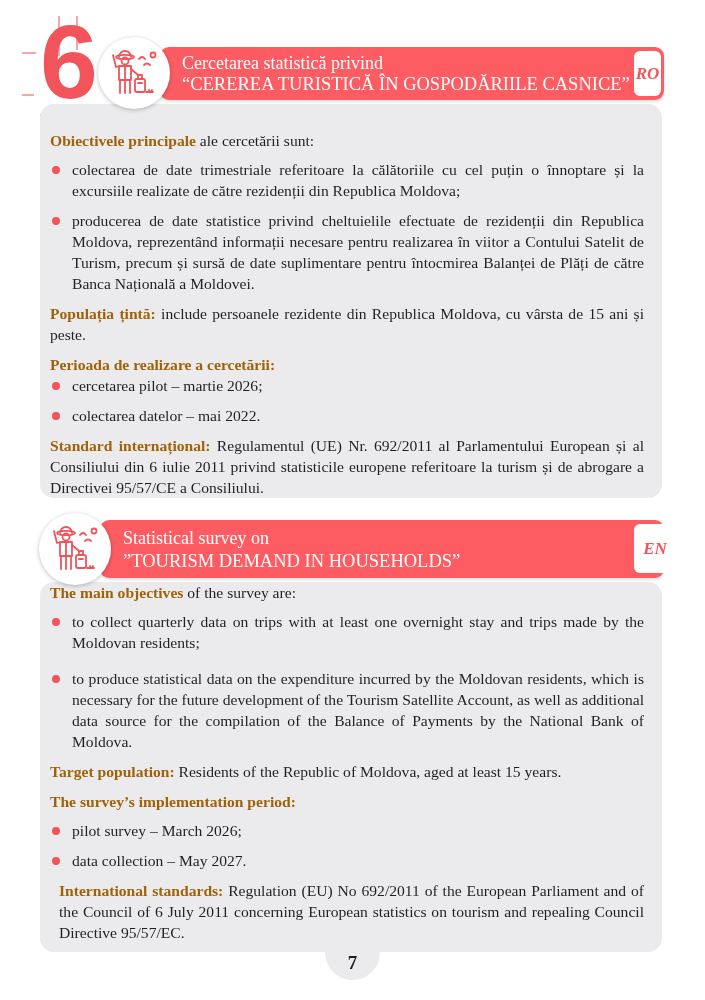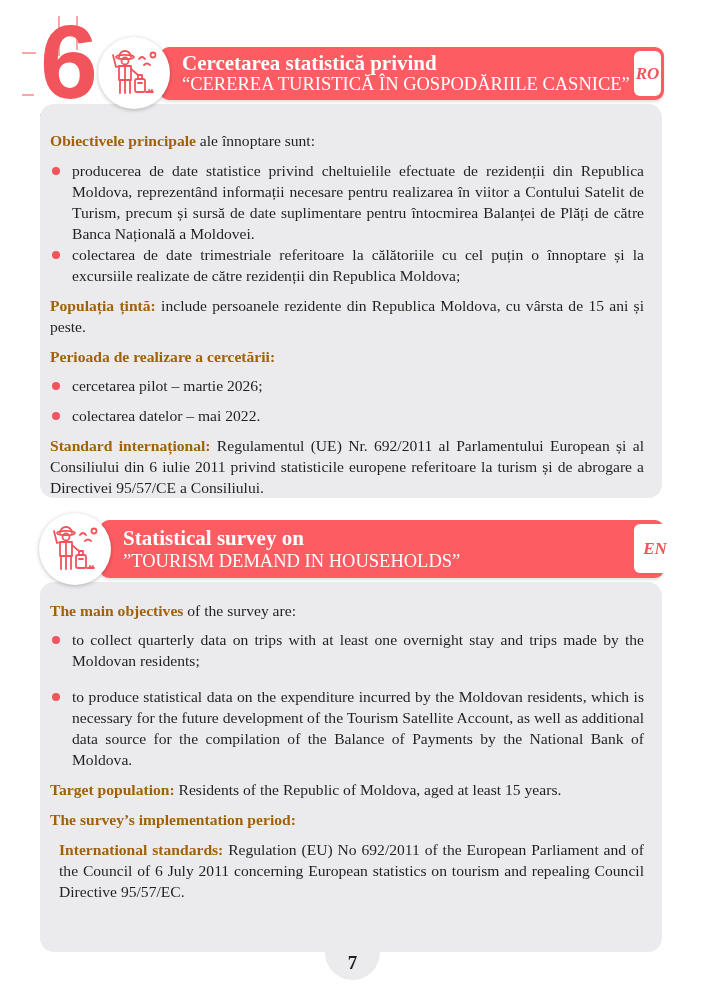--- a/index.html
+++ b/index.html
@@ -17,21 +17,21 @@
   
   .icon-circle {
     position: absolute; width: 72px; height: 72px; border-radius: 50%; background: #ffffff;
     box-shadow: 0 1px 4px rgba(0,0,0,0.25); z-index: 3; display: flex; align-items: center; justify-content: center;
   }
   
   .banner {
     position: absolute; background: #fd5c63; border-radius: 9px; z-index: 2; color: #ffffff;
     box-shadow: 0 2px 3px rgba(0,0,0,0.12);
   }
-  .banner .btitle { position: absolute; left: 0; font-weight: bold; font-size: 21px; line-height: 20px; white-space: nowrap; }
+  .banner .btitle { position: absolute; left: 0; font-weight: normal; font-size: 18px; line-height: 20px; white-space: nowrap; }
   .banner .bsub { position: absolute; left: 0; font-size: 18.5px; line-height: 20px; white-space: nowrap; }
   .lang-tag {
     position: absolute; background: #ffffff; border-radius: 6px; color: #f2545b; font-style: italic; font-weight: bold;
     font-size: 17px; display: flex; align-items: center; justify-content: center;
   }
   
   .card {
     position: absolute; left: 40px; width: 622px; background: #ebebed; border-radius: 14px; z-index: 1;
     box-sizing: border-box; padding: 0 18px 0 10px;
   }
@@ -79,28 +79,28 @@
     <path d="M36 18 Q39 15 42 18"></path>
   </svg>
 </div>
 <div class="banner" style="left:160px;top:47px;width:504px;height:53px;">
   <div class="btitle" style="left:22px;top:6px;">Cercetarea statistică privind</div>
   <div class="bsub" style="left:22px;top:27px;">“CEREREA TURISTICĂ ÎN GOSPODĂRIILE CASNICE”</div>
   <div class="lang-tag" style="left:474px;top:4px;width:27px;height:45px;">RO</div>
 </div>
 
 <div class="card" style="top:104px;height:394px;">
-  <p class="para" style="margin-top:26px;"><span class="label">Obiectivele principale</span><span> ale înnoptare sunt:</span></p>
+  <p class="para" style="margin-top:26px;"><span class="label">Obiectivele principale</span><span> ale cercetării sunt:</span></p>
   <ul class="bullets" style="margin-top:8px;">
+    <li><span class="dot"></span><span>colectarea de date trimestriale referitoare la călătoriile cu cel puțin o înnoptare și la excursiile realizate de către rezidenții din Republica Moldova;</span></li>
     <li style="margin-top:9px;"><span class="dot"></span><span>producerea de date statistice privind cheltuielile efectuate de rezidenții din Republica Moldova, reprezentând informații necesare pentru realizarea în viitor a Contului Satelit de Turism, precum și sursă de date suplimentare pentru întocmirea Balanței de Plăți de către Banca Națională a Moldovei.</span></li>
-    <li><span class="dot"></span><span>colectarea de date trimestriale referitoare la călătoriile cu cel puțin o înnoptare și la excursiile realizate de către rezidenții din Republica Moldova;</span></li>
   </ul>
   <p class="para" style="margin-top:9px;"><span class="label">Populația țintă:</span><span> include persoanele rezidente din Republica Moldova, cu vârsta de 15 ani și peste.</span></p>
   <p class="para label" style="margin-top:9px;">Perioada de realizare a cercetării:</p>
-  <ul class="bullets" style="margin-top:8px;">
+  <ul class="bullets" style="">
     <li><span class="dot"></span><span>cercetarea pilot – martie 2026;</span></li>
     <li style="margin-top:9px;"><span class="dot"></span><span>colectarea datelor – mai 2022.</span></li>
   </ul>
   <p class="para" style="margin-top:9px;"><span class="label">Standard internațional:</span><span> Regulamentul (UE) Nr. 692/2011 al Parlamentului European și al Consiliului din 6 iulie 2011 privind statisticile europene referitoare la turism și de abrogare a Directivei 95/57/CE a Consiliului.</span></p>
 </div>
 
 <div class="icon-circle" style="left:39px;top:513px;">
   <svg width="52" height="52" viewBox="0 0 52 52" fill="none" stroke="#f2545b" stroke-width="1.8" stroke-linecap="round" stroke-linejoin="round">
     <ellipse cx="17" cy="10" rx="9" ry="2.2"></ellipse>
     <path d="M11 10 Q12 4 17 4 Q22 4 23 10"></path>
@@ -119,23 +119,27 @@
     <path d="M36 18 Q39 15 42 18"></path>
   </svg>
 </div>
 <div class="banner" style="left:100px;top:520px;width:564px;height:58px;">
   <div class="btitle" style="left:23px;top:8px;">Statistical survey on</div>
   <div class="bsub" style="left:23px;top:31px;">”TOURISM DEMAND IN HOUSEHOLDS”</div>
   <div class="lang-tag" style="left:534px;top:4px;width:42px;height:49px;">EN</div>
 </div>
 
 <div class="card" style="top:582px;height:370px;">
-  <p class="para" style="margin-top:18px;"><span class="label">The main objectives</span><span> of the survey are:</span></p>
+  <p class="para" style=""><span class="label">The main objectives</span><span> of the survey are:</span></p>
   <ul class="bullets" style="margin-top:8px;">
     <li><span class="dot"></span><span>to collect quarterly data on trips with at least one overnight stay and trips made by the Moldovan residents;</span></li>
     <li style="margin-top:15px;"><span class="dot"></span><span>to produce statistical data on the expenditure incurred by the Moldovan residents, which is necessary for the future development of the Tourism Satellite Account, as well as additional data source for the compilation of the Balance of Payments by the National Bank of Moldova.</span></li>
   </ul>
   <p class="para" style="margin-top:9px;"><span class="label">Target population:</span><span> Residents of the Republic of Moldova, aged at least 15 years.</span></p>
   <p class="para label" style="margin-top:9px;">The survey’s implementation period:</p>
+  <ul class="bullets" style="margin-top:8px;">
+    <li><span class="dot"></span><span>pilot survey – March 2026;</span></li>
+    <li style="margin-top:9px;"><span class="dot"></span><span>data collection – May 2027.</span></li>
+  </ul>
   <p class="para" style="margin-top:9px;margin-left:9px;"><span class="label">International standards:</span><span> Regulation (EU) No 692/2011 of the European Parliament and of the Council of 6 July 2011 concerning European statistics on tourism and repealing Council Directive 95/57/EC.</span></p>
 </div>
 
 <div class="page-tab">7</div>
 
 </body></html>

